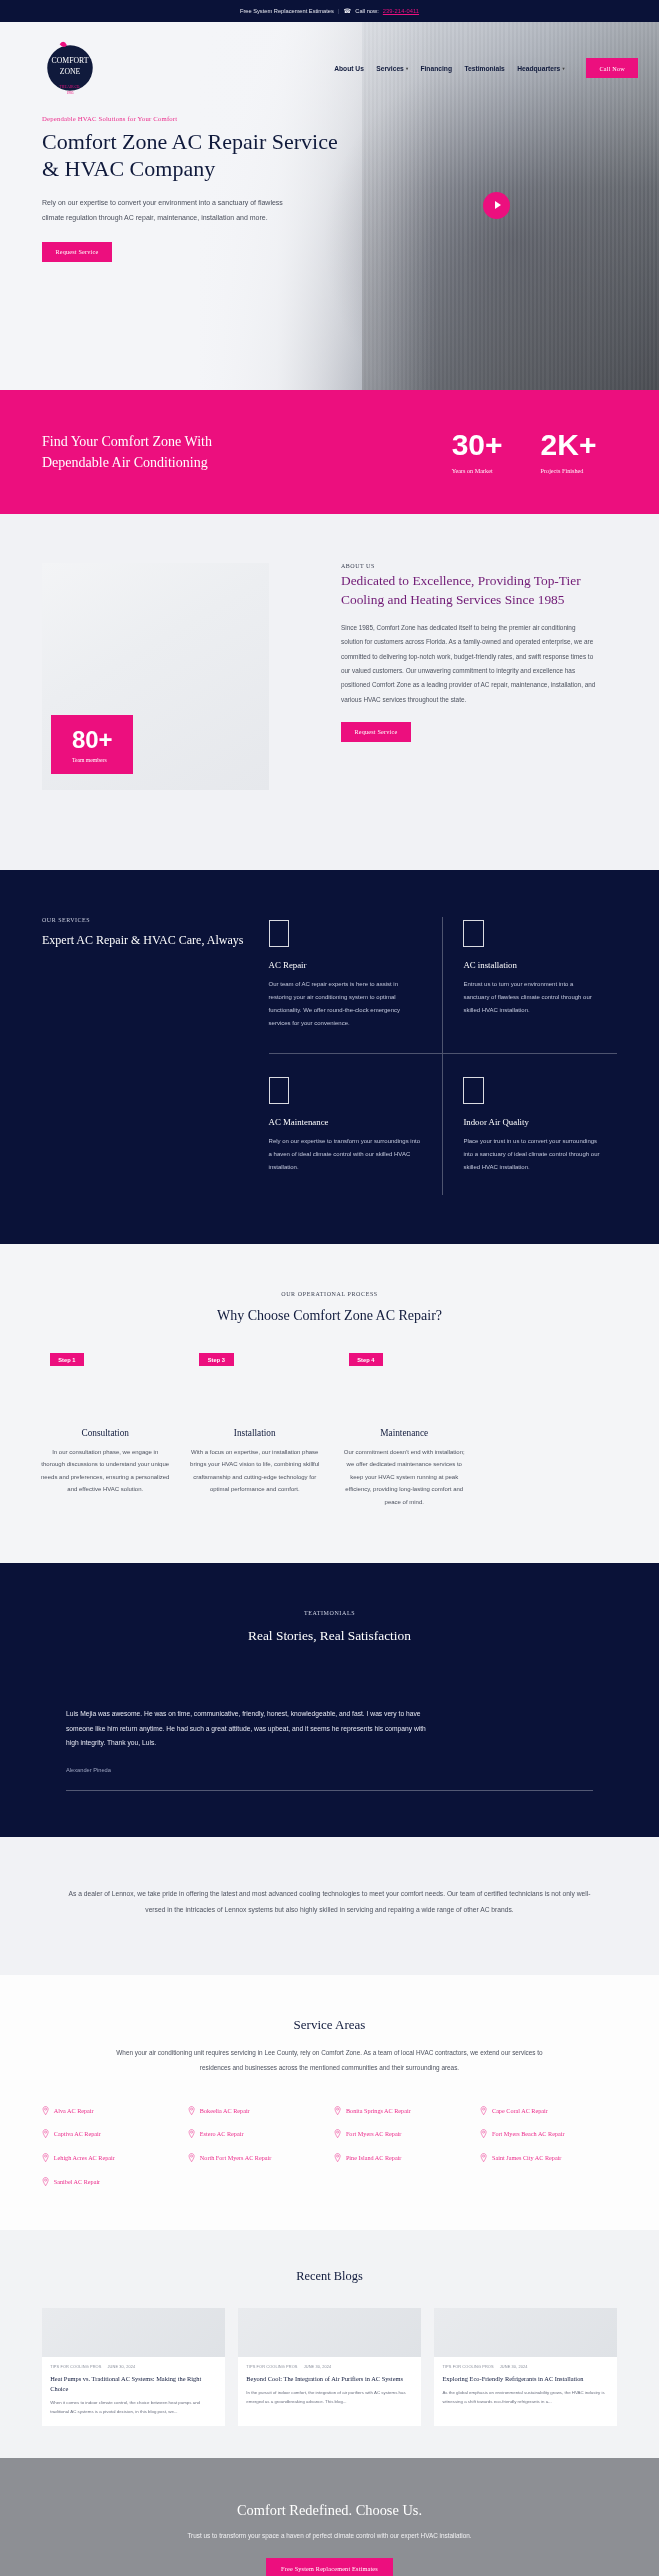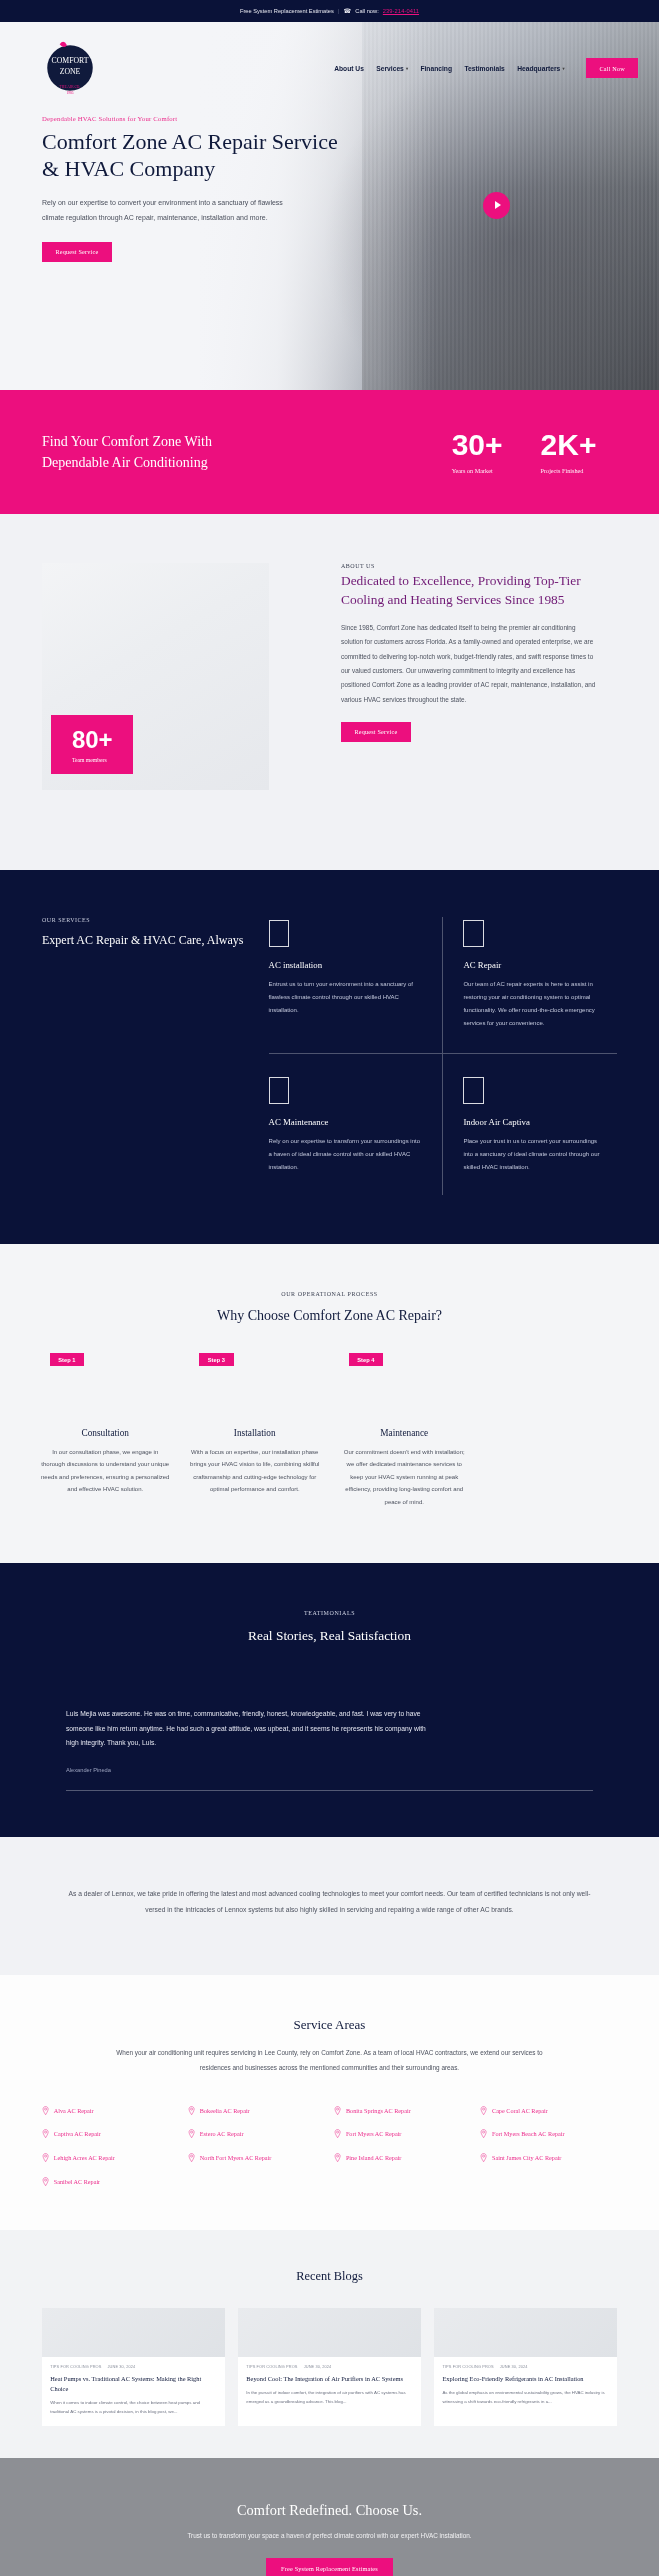--- a/index.html
+++ b/index.html
@@ -204,36 +204,36 @@
 </section>
 
 <section class="services">
   <div class="svc-left">
     <div class="kicker">OUR SERVICES</div>
     <h2>Expert AC Repair &amp; HVAC Care, Always</h2>
   </div>
   <div class="svc-grid">
     <div class="svc-card">
       <div class="svc-ico"></div>
+      <h3>AC Repair</h3>
+      <p>Our team of AC repair experts is here to assist in restoring your air conditioning system to optimal functionality. We offer round-the-clock emergency services for your convenience.</p>
+    </div>
+    <div class="svc-card">
+      <div class="svc-ico"></div>
       <h3>AC installation</h3>
       <p>Entrust us to turn your environment into a sanctuary of flawless climate control through our skilled HVAC installation.</p>
-    </div>
-    <div class="svc-card">
-      <div class="svc-ico"></div>
-      <h3>AC Repair</h3>
-      <p>Our team of AC repair experts is here to assist in restoring your air conditioning system to optimal functionality. We offer round-the-clock emergency services for your convenience.</p>
     </div>
     <div class="svc-card">
       <div class="svc-ico"></div>
       <h3>AC Maintenance</h3>
       <p>Rely on our expertise to transform your surroundings into a haven of ideal climate control with our skilled HVAC installation.</p>
     </div>
     <div class="svc-card">
       <div class="svc-ico"></div>
-      <h3>Indoor Air Captiva</h3>
+      <h3>Indoor Air Quality</h3>
       <p>Place your trust in us to convert your surroundings into a sanctuary of ideal climate control through our skilled HVAC installation.</p>
     </div>
   </div>
 </section>
 
 <section class="process">
   <div class="kicker">OUR OPERATIONAL PROCESS</div>
   <h2>Why Choose Comfort Zone AC Repair?</h2>
   <div class="steps">
     <div class="step">

